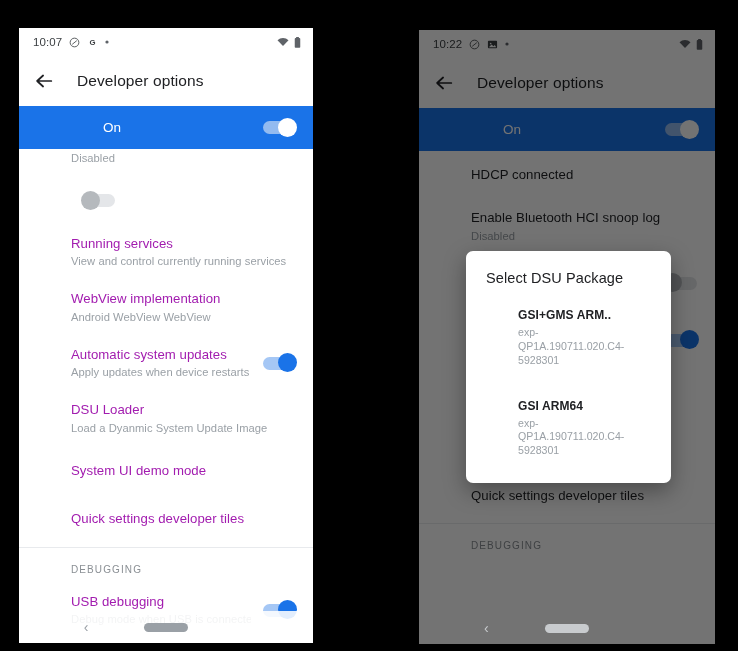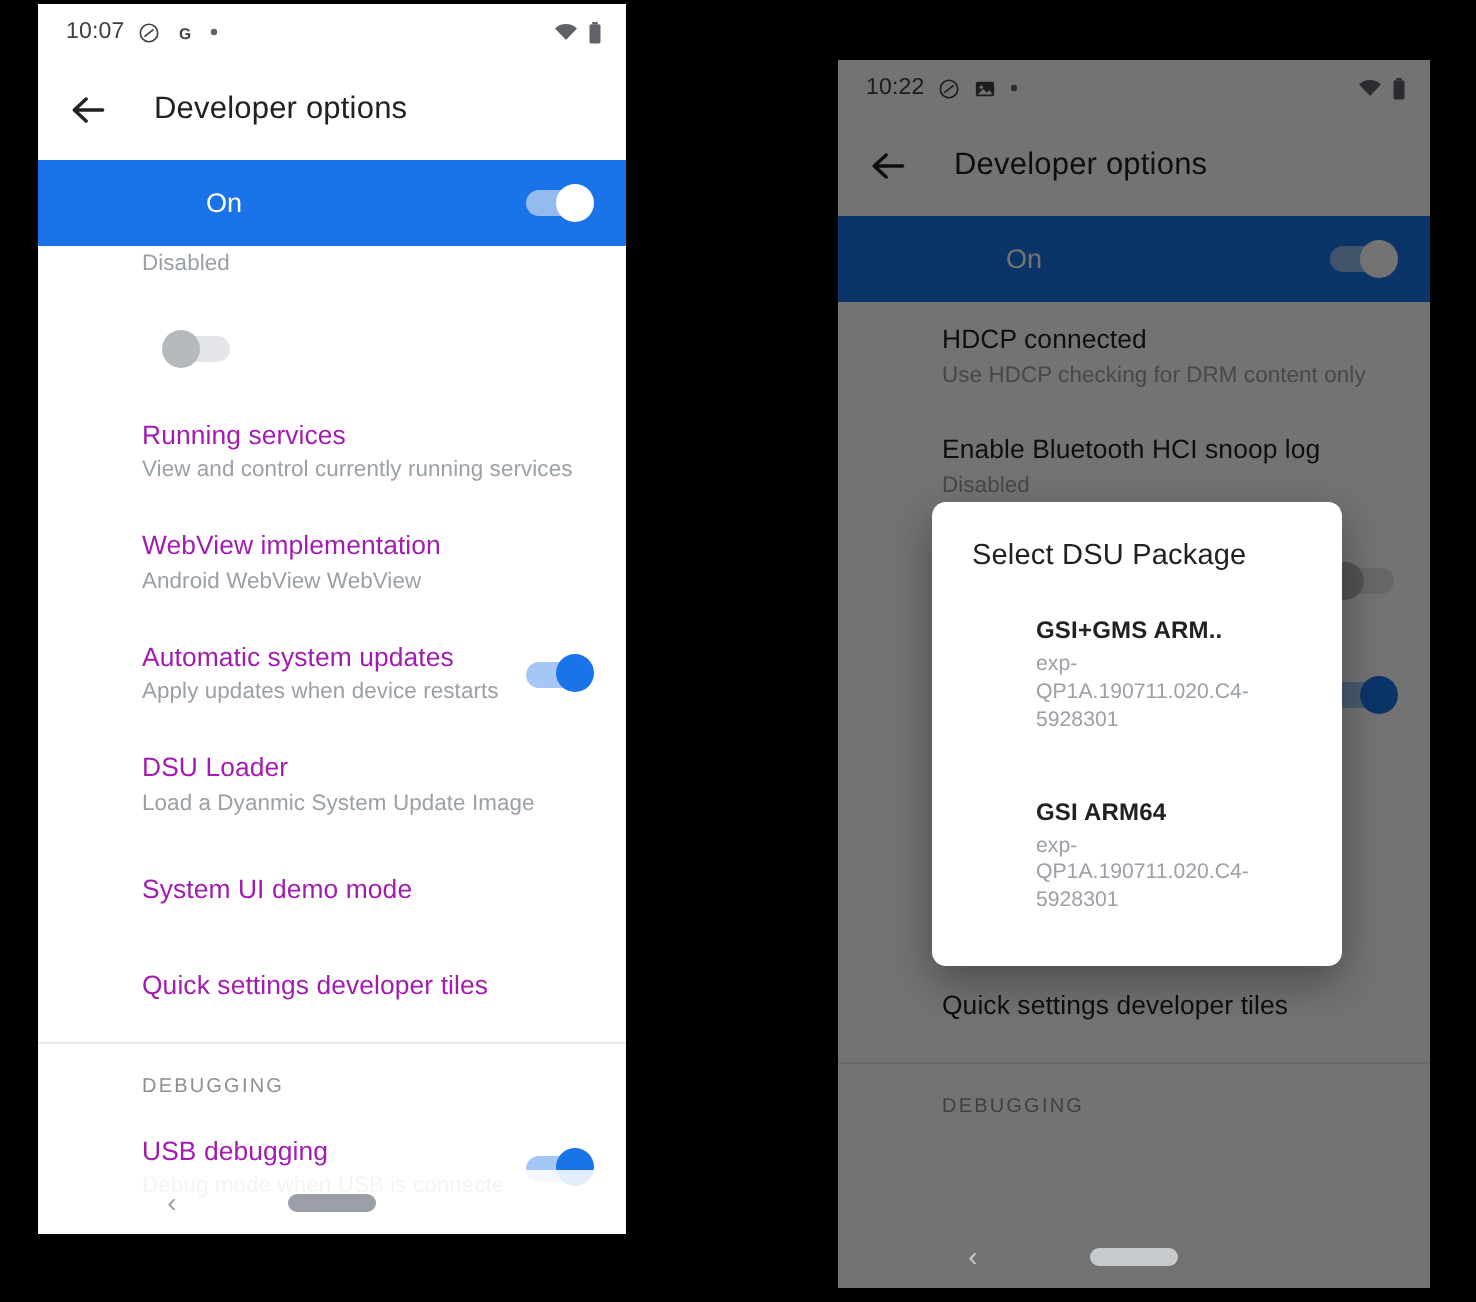--- a/index.html
+++ b/index.html
@@ -12,21 +12,21 @@
     overflow: hidden;
     position: relative;
   }
 
   .phone {
     position: absolute;
     overflow: hidden;
     background: #ffffff;
   }
 
-  #phone-left  { left: 19px; top: 2px; width: 294px; height: 615px; }
+  #phone-left  { left: 19px; top: 28px; width: 294px; height: 615px; }
   #phone-right { left: 419px; top: 30px; width: 296px; height: 614px; }
 
   .screen {
     position: relative;
     width: 100%;
     height: 100%;
     background: #ffffff;
     overflow: hidden;
   }
 
@@ -411,21 +411,20 @@
       <span class="sw white-on">
           <span class="thumb"></span>
         </span>
     </div>
 
     <div class="list">
 
       <div class="row">
         <div class="row-text">
           <div class="row-title">HDCP connected</div>
-          <div class="row-sub">Use HDCP checking for DRM content only</div>
         </div>
       </div>
 
       <div class="row">
         <div class="row-text">
           <div class="row-title">Enable Bluetooth HCI snoop log</div>
           <div class="row-sub">Disabled</div>
         </div>
       </div>
 

